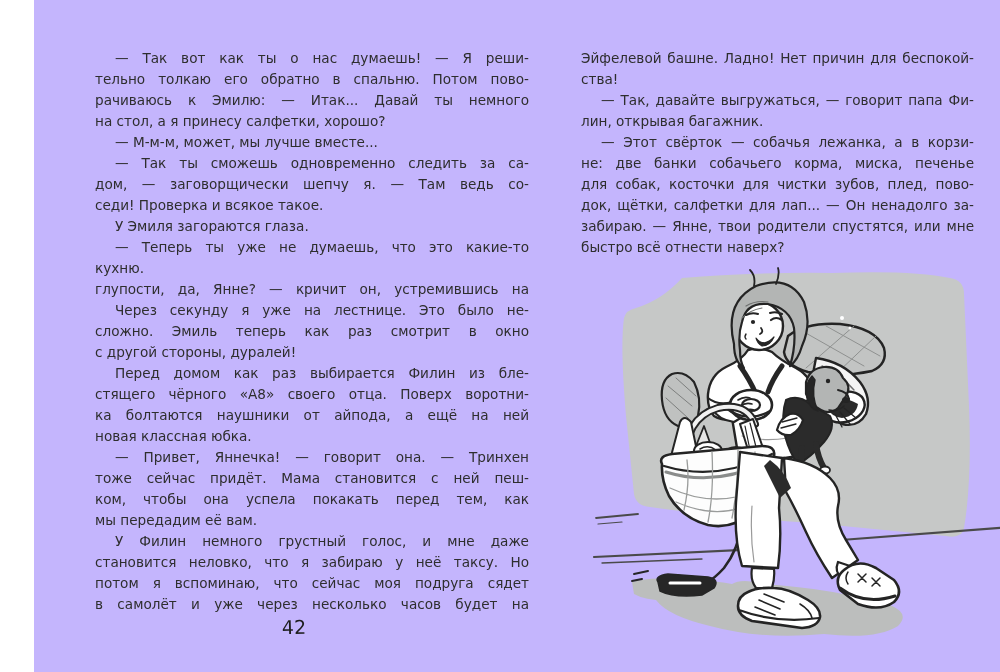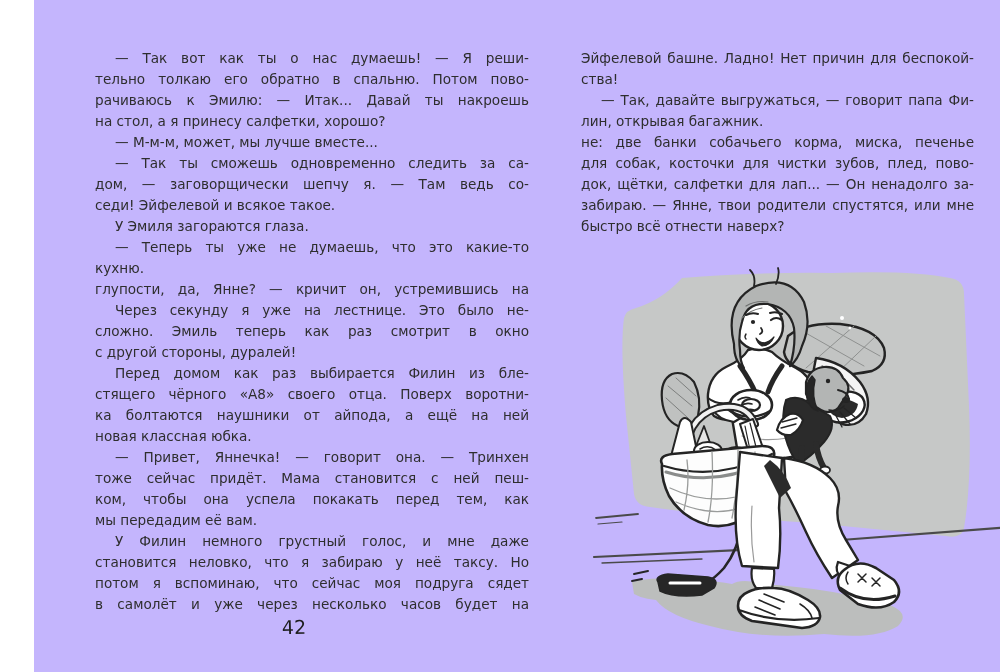--- a/index.html
+++ b/index.html
@@ -16,26 +16,26 @@
   .illo{position:absolute;left:558px;top:266px;width:420px;height:400px;}
 </style>
 </head>
 <body>
 
 <div class="page">
 
   <div class="col col-left">
       <div class="line j ind">— Так вот как ты о нас думаешь! — Я реши-</div>
       <div class="line j">тельно толкаю его обратно в спальню. Потом пово-</div>
-      <div class="line j">рачиваюсь к Эмилю: — Итак... Давай ты накроешь</div>
+      <div class="line j">рачиваюсь к Эмилю: — Итак... Давай ты немного</div>
       <div class="line">на стол, а я принесу салфетки, хорошо?</div>
       <div class="line ind">— М-м-м, может, мы лучше вместе...</div>
       <div class="line j ind">— Так ты сможешь одновременно следить за са-</div>
       <div class="line j">дом, — заговорщически шепчу я. — Там ведь со-</div>
-      <div class="line">седи! Эйфелевой и всякое такое.</div>
+      <div class="line">седи! Проверка и всякое такое.</div>
       <div class="line ind">У Эмиля загораются глаза.</div>
       <div class="line j ind">— Теперь ты уже не думаешь, что это какие-то</div>
       <div class="line">кухню.</div>
       <div class="line j">глупости, да, Янне? — кричит он, устремившись на</div>
       <div class="line j ind">Через секунду я уже на лестнице. Это было не-</div>
       <div class="line j">сложно. Эмиль теперь как раз смотрит в окно</div>
       <div class="line">с другой стороны, дуралей!</div>
       <div class="line j ind">Перед домом как раз выбирается Филин из бле-</div>
       <div class="line j">стящего чёрного «А8» своего отца. Поверх воротни-</div>
       <div class="line j">ка болтаются наушники от айпода, а ещё на ней</div>
@@ -48,20 +48,21 @@
       <div class="line j">становится неловко, что я забираю у неё таксу. Но</div>
       <div class="line j">потом я вспоминаю, что сейчас моя подруга сядет</div>
       <div class="line j">в самолёт и уже через несколько часов будет на</div>
     </div>
 
   <div class="col col-right">
       <div class="line j">Эйфелевой башне. Ладно! Нет причин для беспокой-</div>
       <div class="line">ства!</div>
       <div class="line j ind">— Так, давайте выгружаться, — говорит папа Фи-</div>
       <div class="line">лин, открывая багажник.</div>
+      <div class="line j ind">— Этот свёрток — собачья лежанка, а в корзи-</div>
       <div class="line j">не: две банки собачьего корма, миска, печенье</div>
       <div class="line j">для собак, косточки для чистки зубов, плед, пово-</div>
       <div class="line j">док, щётки, салфетки для лап... — Он ненадолго за-</div>
       <div class="line j">забираю. — Янне, твои родители спустятся, или мне</div>
       <div class="line">быстро всё отнести наверх?</div>
     </div>
 
   <div class="pagenum">42</div>
 
   <svg class="illo" viewBox="0 0 420 400" xmlns="http://www.w3.org/2000/svg">

